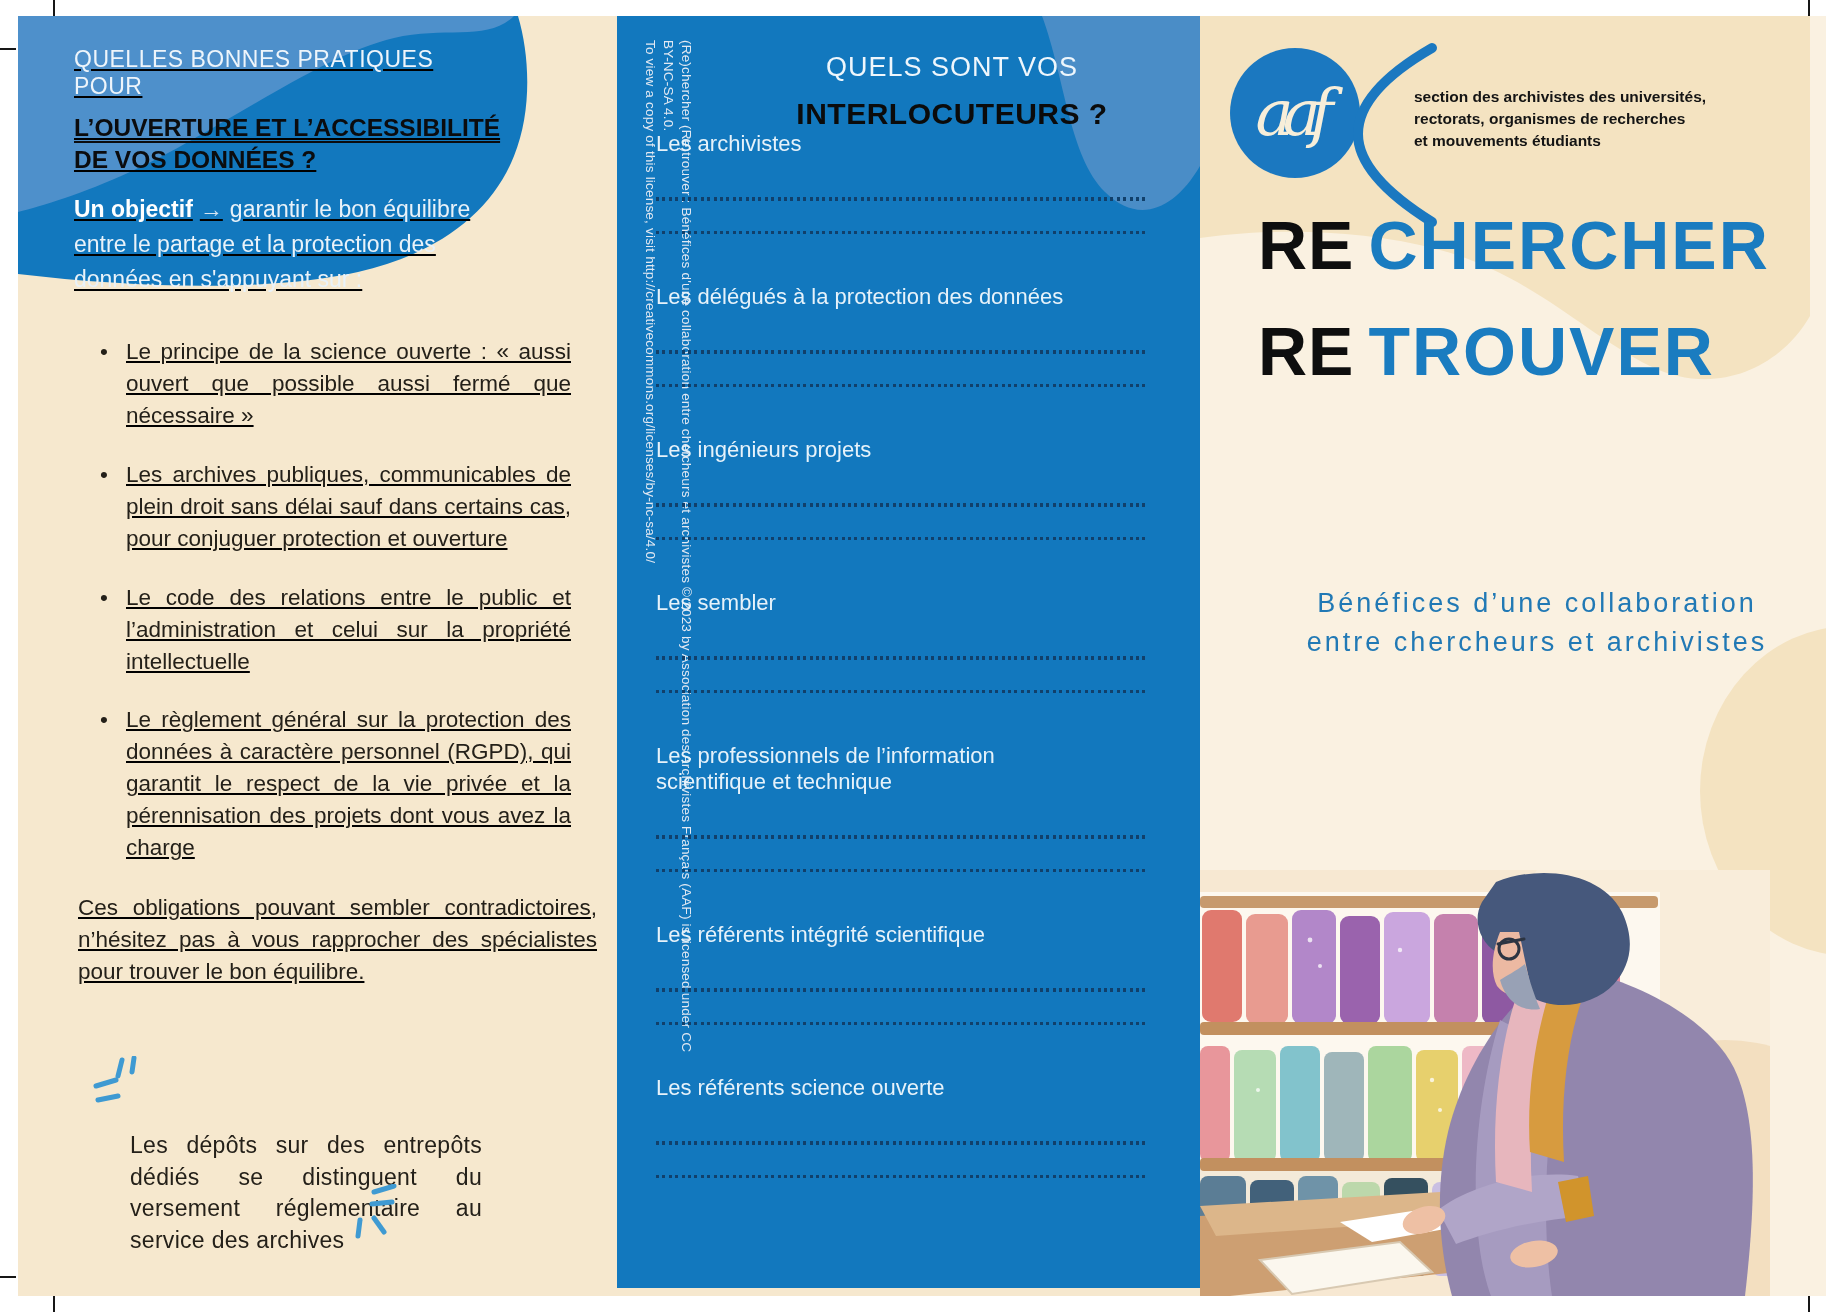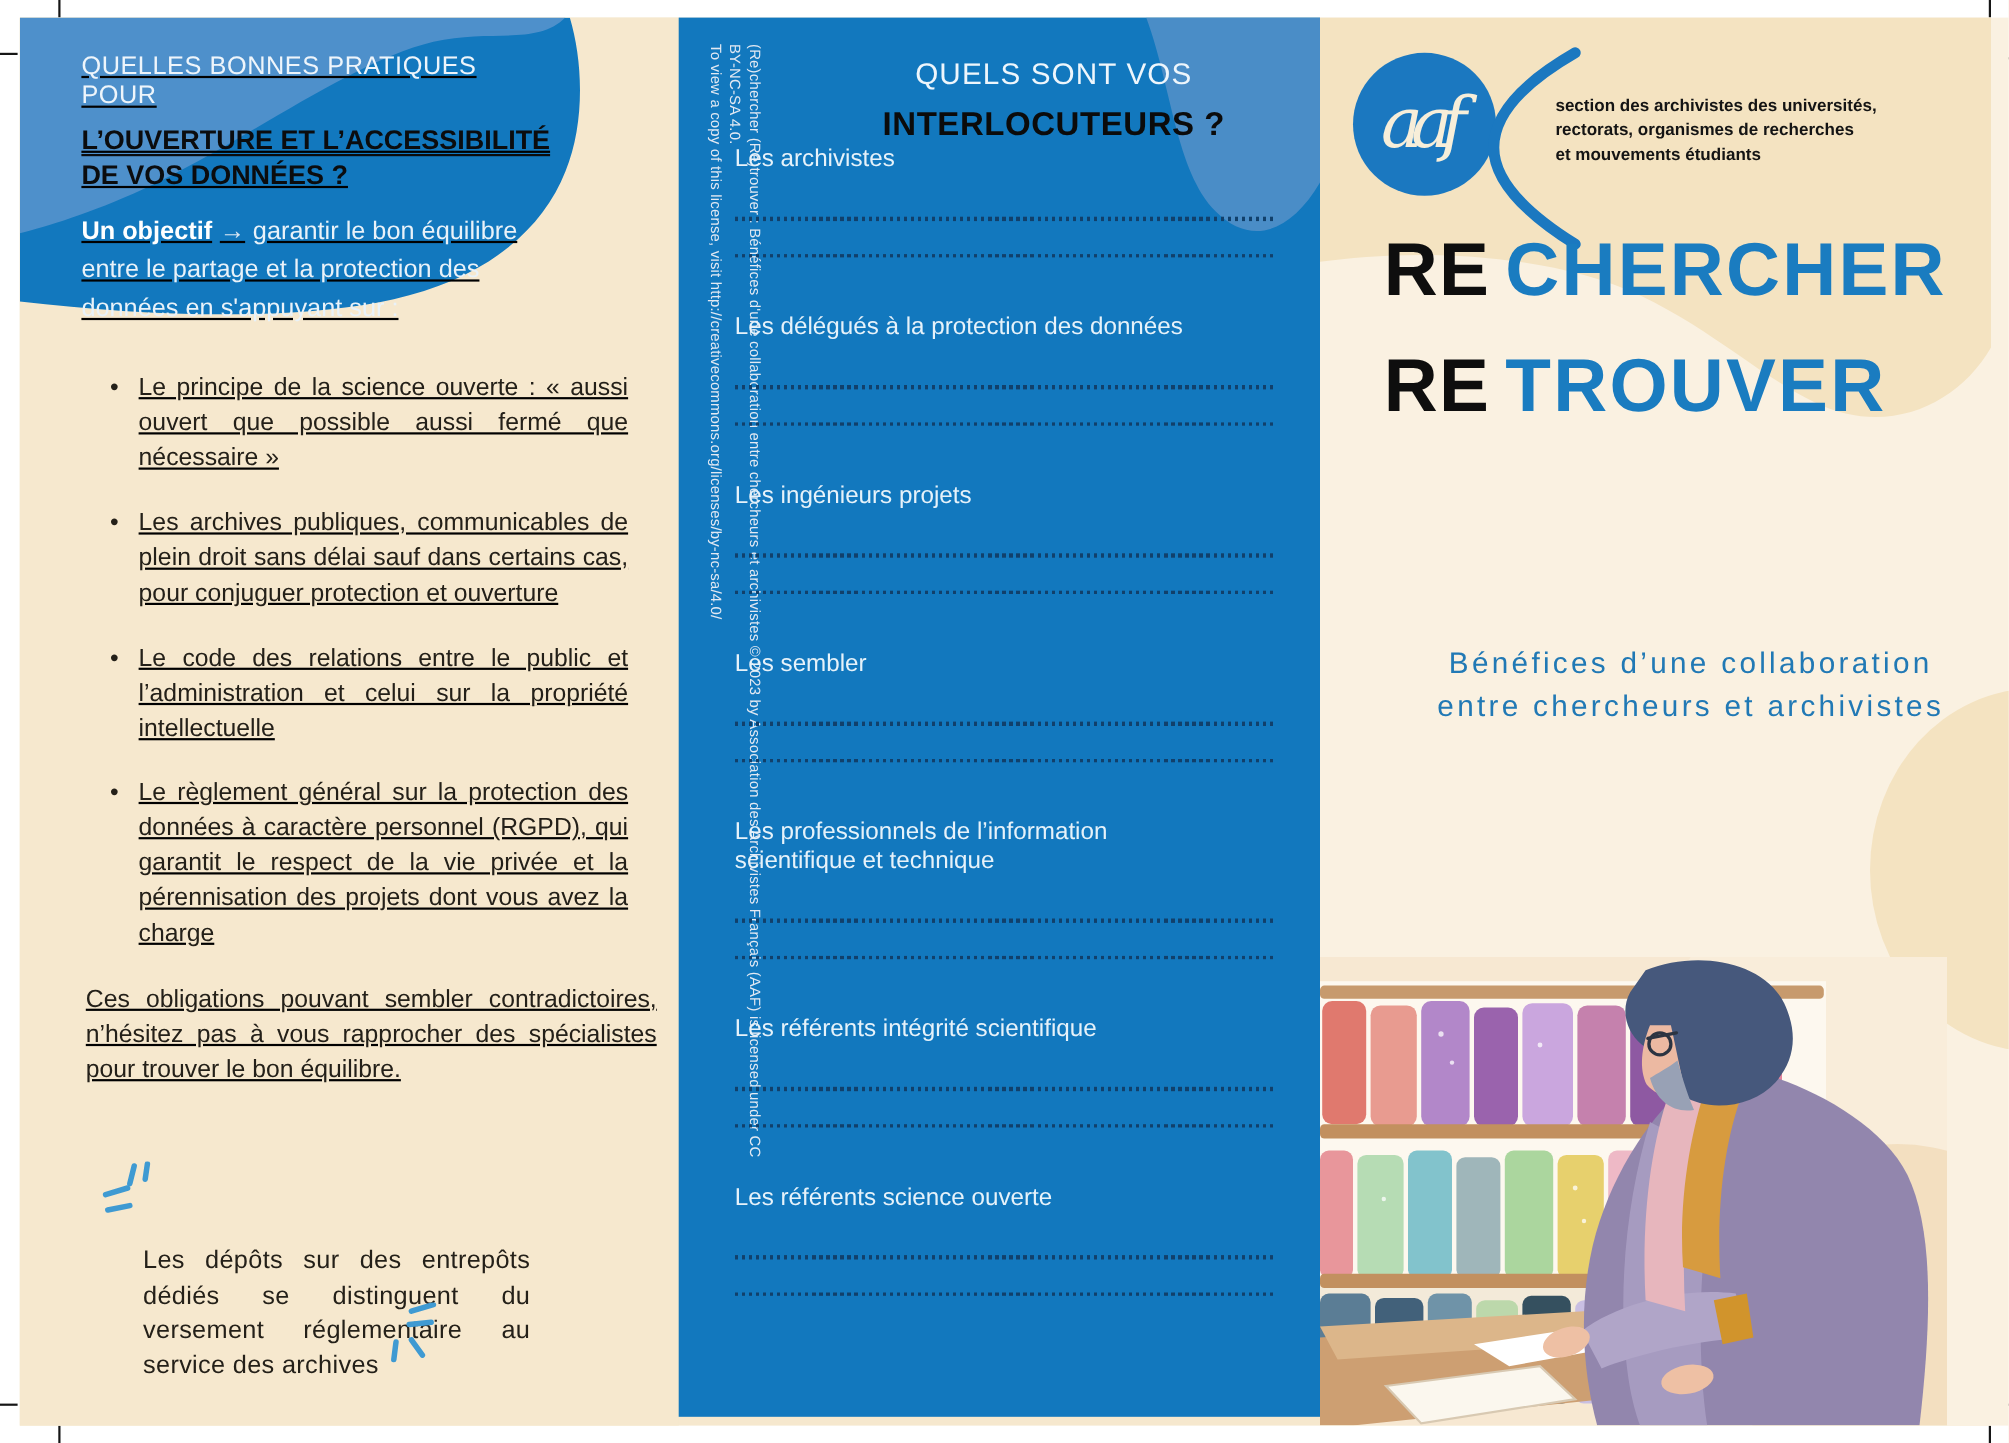--- a/index.html
+++ b/index.html
@@ -37,21 +37,21 @@
     font-size:23px;line-height:1.38;color:#242019;text-align:justify;letter-spacing:.3px;margin-top:40px;}
   .dashes{position:absolute;}
   
   .panel-mid{position:absolute;left:599px;top:0;width:583px;height:1272px;background:#1278be;overflow:hidden;}
   .mid-wave{position:absolute;top:0;left:0;}
   .license{
     position:absolute;left:78px;top:24px;width:1060px;
     transform:rotate(90deg);transform-origin:0 0;
     font-size:13.5px;line-height:1.35;color:#e2e9f3;letter-spacing:.2px;
   }
-  .mid-content{position:relative;padding:36px 20px 0 51px;}
+  .mid-content{position:relative;padding:36px 20px 0 39px;}
   .mid-h1{font-size:27px;color:#eef6fc;letter-spacing:1px;text-align:center;transform:translateX(34px);margin:0;}
   .mid-h2{font-size:30px;font-weight:700;color:#0b0b0b;letter-spacing:.5px;text-align:center;transform:translateX(34px);margin:14px 0 0 0;}
   .mi-list{}
   .mi{margin-bottom:50px;}
   .mi-label{font-size:22px;line-height:26px;color:#e6f2fa;}
   .mi-dot{height:3.5px;width:490px;
     background-image:repeating-linear-gradient(to right,#11406b 0px,#11406b 3px,transparent 3px,transparent 6.4px);}
   .mi-dot.first{margin-top:40px;}
   .mi-dot.second{margin-top:30px;}
   

